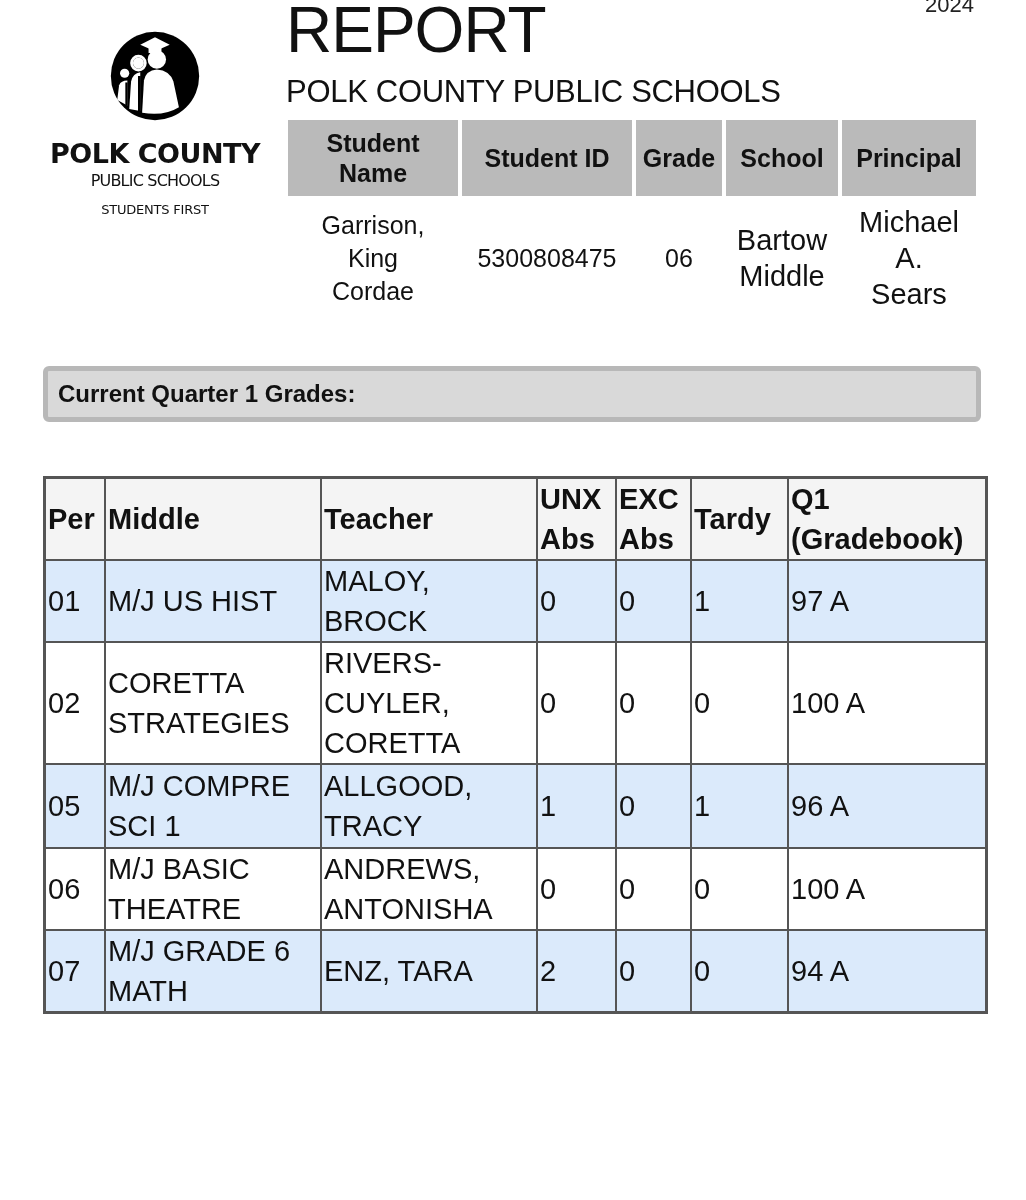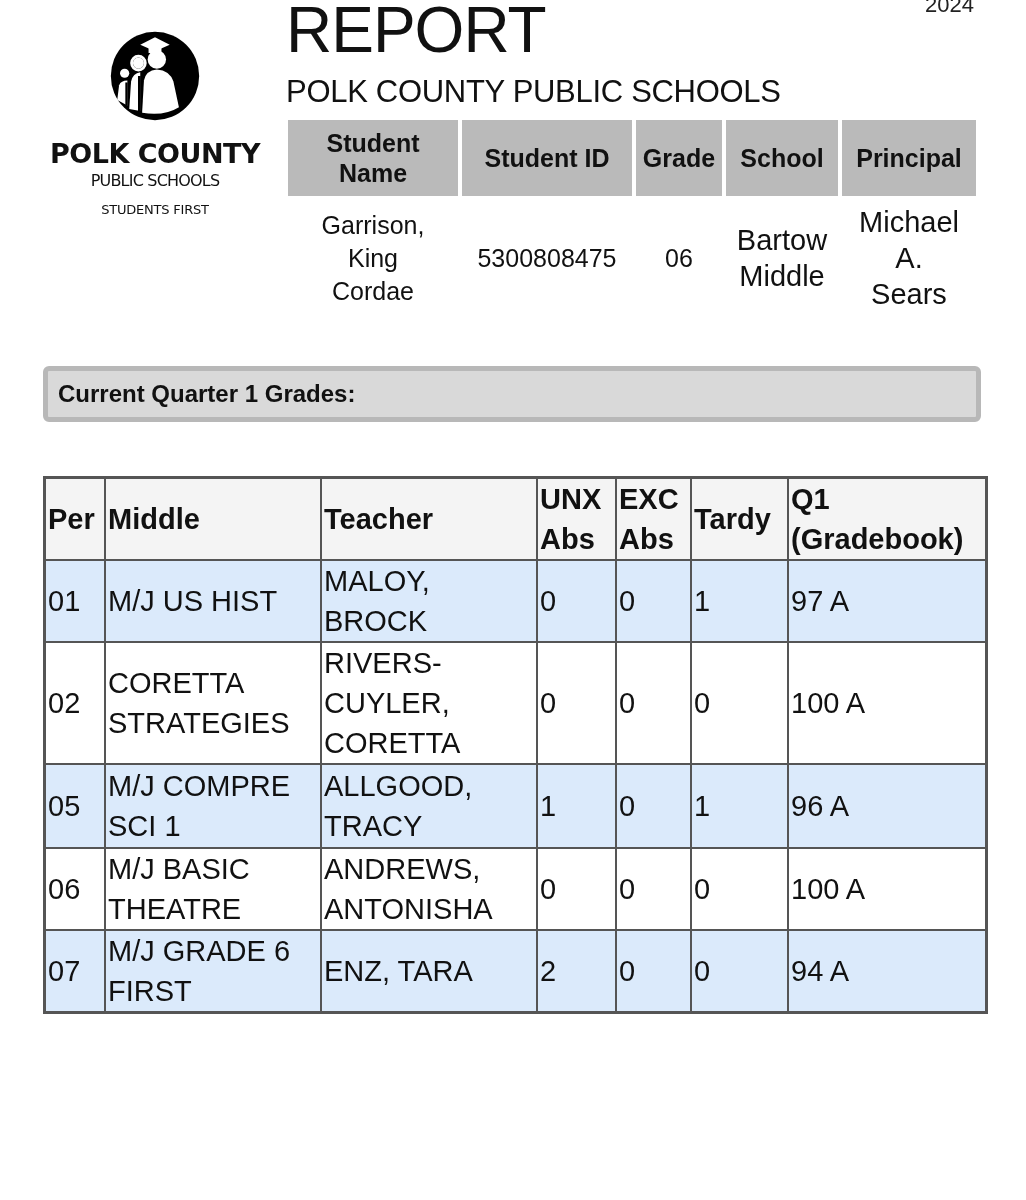--- a/index.html
+++ b/index.html
@@ -175,21 +175,21 @@
         </td>
       <td>0</td>
       <td>0</td>
       <td>0</td>
       <td>100 A</td>
     </tr>
     <tr class="alt" style="height:82px">
       <td>07</td>
       <td>
           <div>M/J GRADE 6</div>
-          <div>FIRST</div>
+          <div>MATH</div>
         </td>
       <td>
           <div>ENZ, TARA</div>
         </td>
       <td>2</td>
       <td>0</td>
       <td>0</td>
       <td>94 A</td>
     </tr>
   </tbody>

